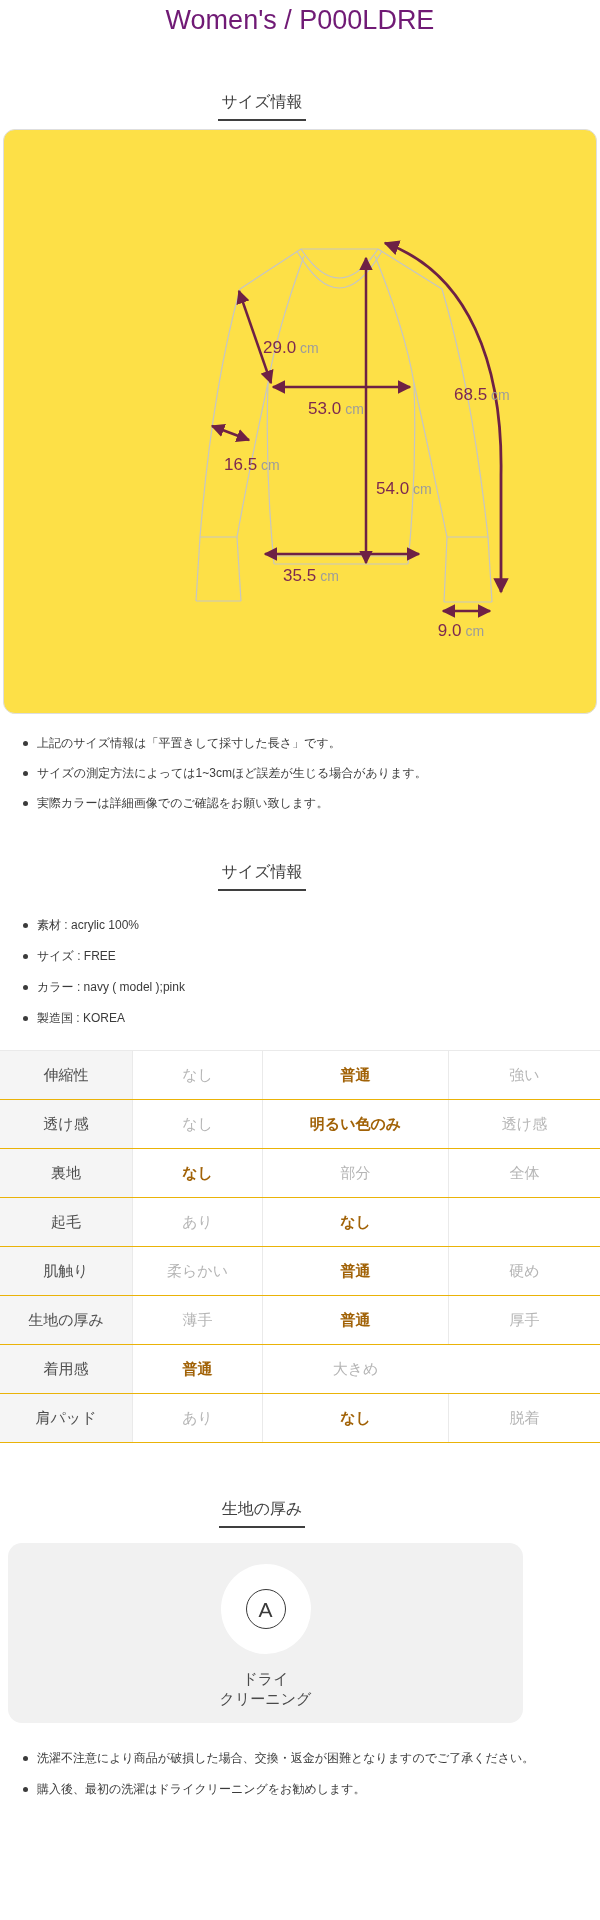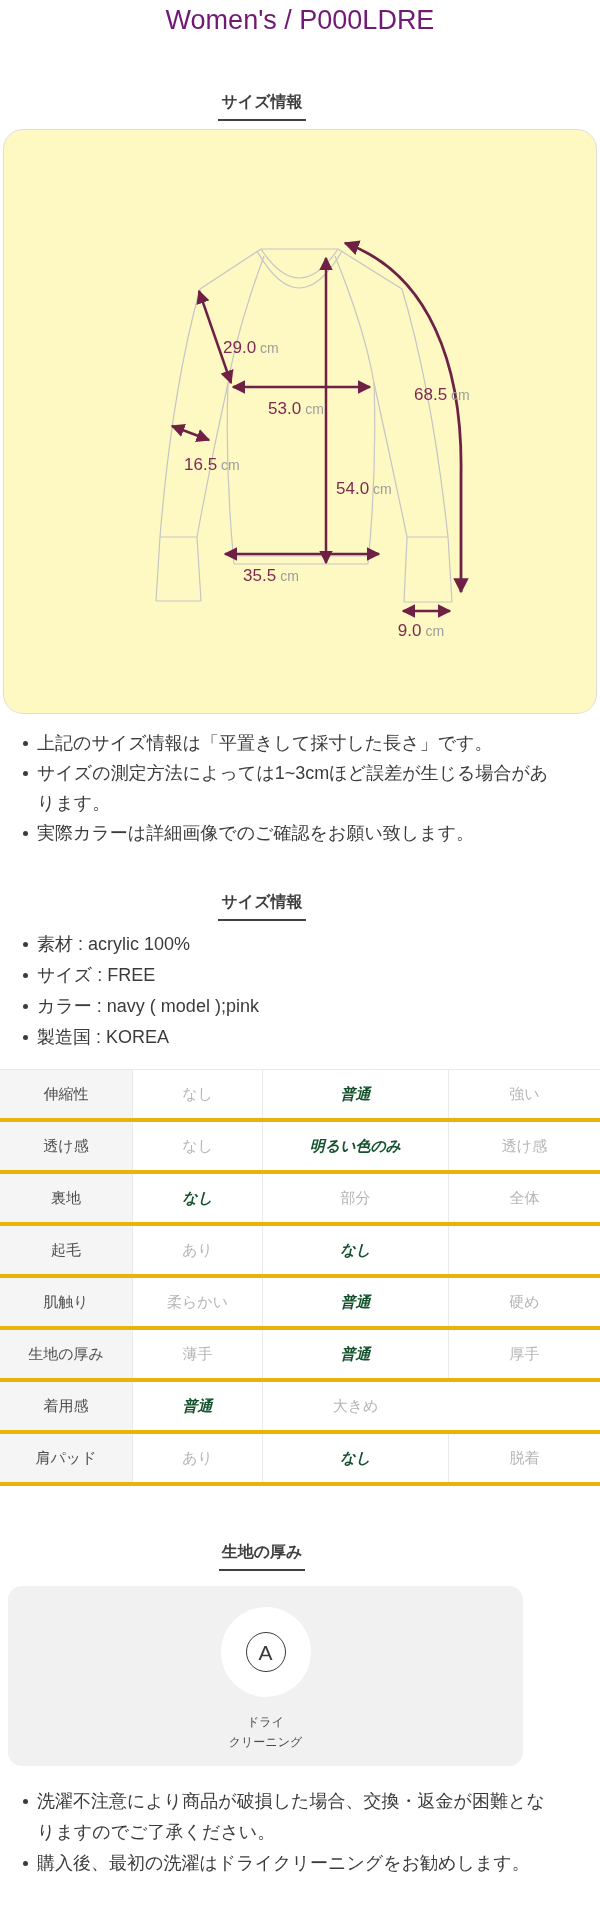--- a/index.html
+++ b/index.html
@@ -7,65 +7,65 @@
     width:600px; height:1920px; background:#ffffff; overflow:hidden;
     font-family:"Liberation Sans","DejaVu Sans",sans-serif; color:#3b3b3b;
   }
   .title { text-align:center; font-size:27px; line-height:40px; color:#701a75; }
 
   .sec-wrap { width:524px; text-align:center; }
   .sec-wrap.first  { margin-top:52px; }
   .sec-wrap.second { margin-top:44px; }
   .sec-wrap.third  { margin-top:56px; }
   .sec-head {
-    display:inline-block; font-size:16px; font-weight:700; line-height:20px;
+    display:inline-block; font-size:16px; font-weight:400; line-height:20px;
     color:#3f3f3f; padding:0 3px 7px 3px; border-bottom:2px solid #3f3f3f;text-align:center;
   }
 
   .diagram-box {
     margin:8px 3px 0 3px; height:583px; border:1px solid #dedede;
-    border-radius:20px; background:#fef9c3; overflow:hidden;
+    border-radius:12px; background:#fde047; overflow:hidden;padding-left:40px;
   }
   .diagram-box svg { display:block; }
 
   ul.notes { list-style:none; margin:14px 0 0 0; padding:0; }
   ul.notes li {
     position:relative; padding-left:37px; padding-right:46px;
-    font-size:18px; line-height:30px; color:#3b3b3b;
+    font-size:12px; line-height:30px; color:#3b3b3b;
   }
   ul.notes li::before {
     content:""; position:absolute; left:23px; top:13px;
     width:5px; height:5px; border-radius:50%; background:#3b3b3b;
   }
-  ul.notes.details { margin-top:8px; }
+  ul.notes.details { margin-top:19px; }
   ul.notes.details li { line-height:31px; }
   ul.notes.bottom { margin-top:20px; }
   ul.notes.bottom li { line-height:31px; }
 
   .attr-table { margin-top:16px; border-top:1px solid #eaeaea; }
-  .t-row { display:grid; grid-template-columns:132px 130px 186px 152px; border-bottom:4px solid #eab308; }
+  .t-row { display:grid; grid-template-columns:132px 130px 186px 152px; border-bottom:1px solid #eab308; }
   .t-cell { height:48px; display:flex; align-items:center; justify-content:center; font-size:15px; }
   .t-label { background:#f5f5f5; color:#4f4f4f; }
   .t-opt { color:#b5b5b5; border-left:1px solid #eaeaea; background:#fff; }
-  .t-opt.sel { color:#14532d; font-weight:700;font-style:italic; }
+  .t-opt.sel { color:#a16207; font-weight:700; }
 
   .care-panel {
     margin:15px 0 0 8px; width:515px; height:180px; background:#f1f1f1;
     border-radius:14px; display:flex; flex-direction:column; align-items:center;
   }
   .care-circle {
     margin-top:21px; width:90px; height:90px; background:#ffffff; border-radius:50%;
     display:flex; align-items:center; justify-content:center;
   }
   .care-symbol {
     width:38px; height:38px; border:1.6px solid #3a3a3a; border-radius:50%;
     display:flex; align-items:center; justify-content:center;
     font-size:21px; line-height:1; color:#3a3a3a;
   }
-  .care-label { margin-top:15px; text-align:center; font-size:12px; line-height:20px; color:#4a4a4a; }
+  .care-label { margin-top:15px; text-align:center; font-size:15px; line-height:20px; color:#4a4a4a; }
 
   .m-val { font-size:17px; fill:#7d2950; }
   .m-unit { font-size:14px; fill:#9c9c9c; }
 </style>
 </head>
 <body>
 
 <div class="title">Women's / P000LDRE</div>
 
 <div class="sec-wrap first">

